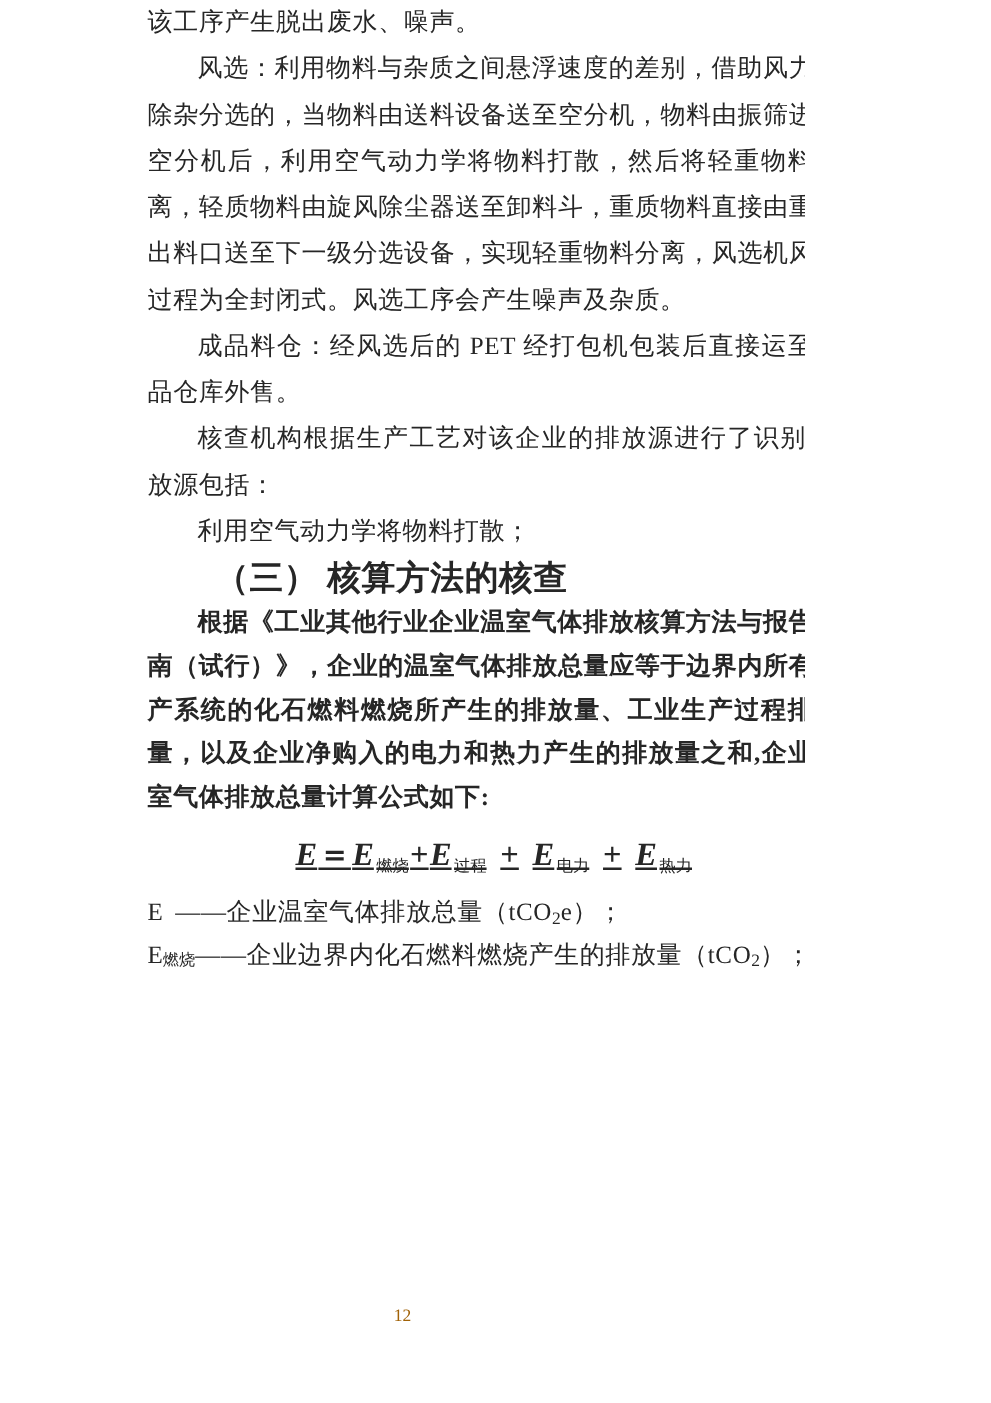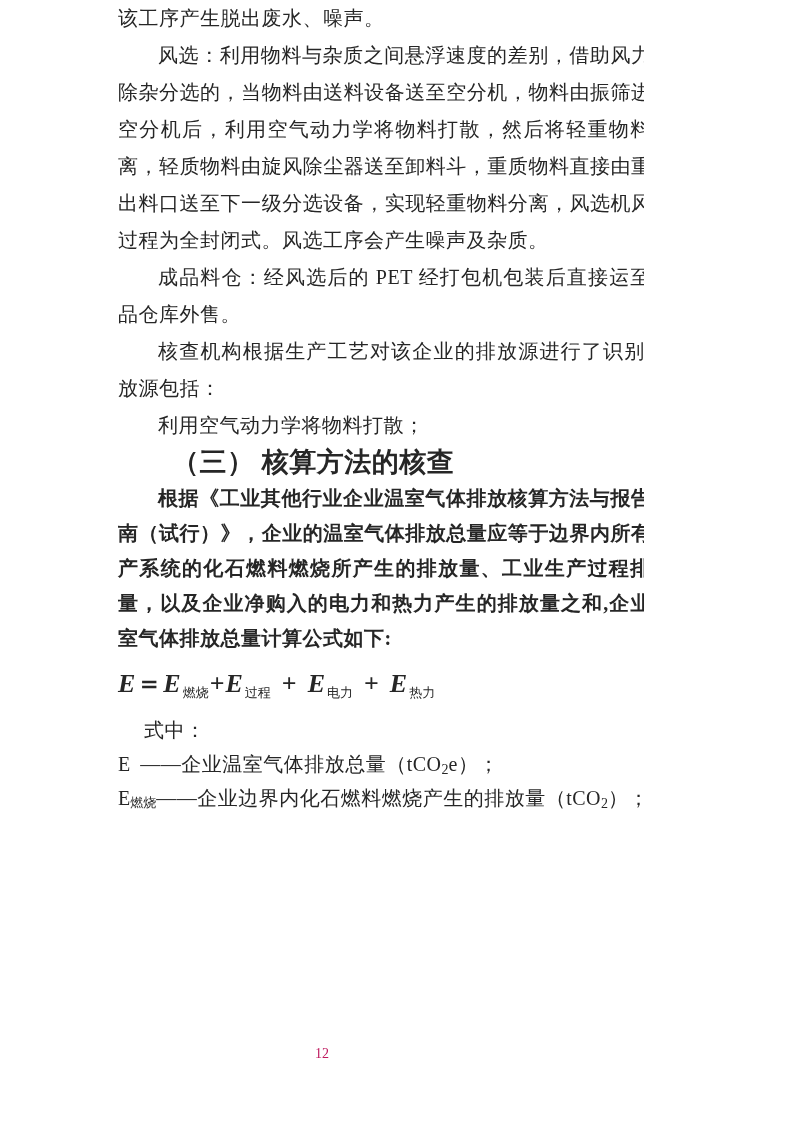--- a/index.html
+++ b/index.html
@@ -38,22 +38,23 @@
     font-weight: bold;
     line-height: 37px;
     letter-spacing: 0.5px;
     text-indent: 2em;
   }
   .lh35 { line-height: 35px; font-weight: bold; }
   .formula {
     margin-top: 8px;
     line-height: 40px;
     font-size: 26px;
-    text-align: left;
+    text-align: center;
     letter-spacing: 0;
+    text-decoration: underline;
   }
   .formula .fe {
     font-style: italic;
     font-weight: 600;
     font-family: "Liberation Serif", "DejaVu Serif", serif;
   }
   .formula .feq { font-weight: 600; margin: 0 1px; }
   .formula sub {
     font-size: 13px;
     letter-spacing: 0;
@@ -86,21 +87,21 @@
     vertical-align: -3px;
     line-height: 0;
   }
   .footer {
     position: absolute;
     top: 1046px;
     left: 0;
     width: 100%;
     text-align: center;
     font-size: 14px;
-    color: #be185d;
+    color: #a16207;
   }
 </style>
 </head>
 <body>
 
 <div class="page">
   <div class="content">
 
     <p class="body-text mt-first">该工序产生脱出废水、噪声。</p>
 
@@ -114,21 +115,20 @@
     <p class="body-text indent mt2">利用空气动力学将物料打散；</p>
 
     <h3 class="heading">（三） 核算方法的核查</h3>
 
     <p class="body-text indent lh35">根据《工业其他行业企业温室气体排放核算方法与报告指南（试行）》，企业的温室气体排放总量应等于边界内所有生产系统的化石燃料燃烧所产生的排放量、工业生产过程排放量，以及企业净购入的电力和热力产生的排放量之和,企业温室气体排放总量计算公式如下:</p>
 
     <div class="formula">
       <span class="fe">E</span><span class="feq">＝</span><span class="fe">E</span><sub>燃烧</sub><span class="plus-tight">+</span><span class="fe">E</span><sub>过程</sub><span class="plus-spaced">+</span><span class="fe">E</span><sub>电力</sub><span class="plus-spaced">+</span><span class="fe">E</span><sub>热力</sub>
     </div>
 
-    <p class="shizhong">式中：</p>
 
     <p class="def-line">
       <span class="def-symbol gap">E</span><span>——</span><span>企业温室气体排放总量（tCO</span><span class="num-sub">2</span><span>e）；</span>
     </p>
 
     <p class="def-line">
       <span class="def-symbol">E</span><span class="cjk-sub">燃烧</span><span>——</span><span>企业边界内化石燃料燃烧产生的排放量（tCO</span><span class="num-sub">2</span><span>）；</span>
     </p>
 
   </div>

